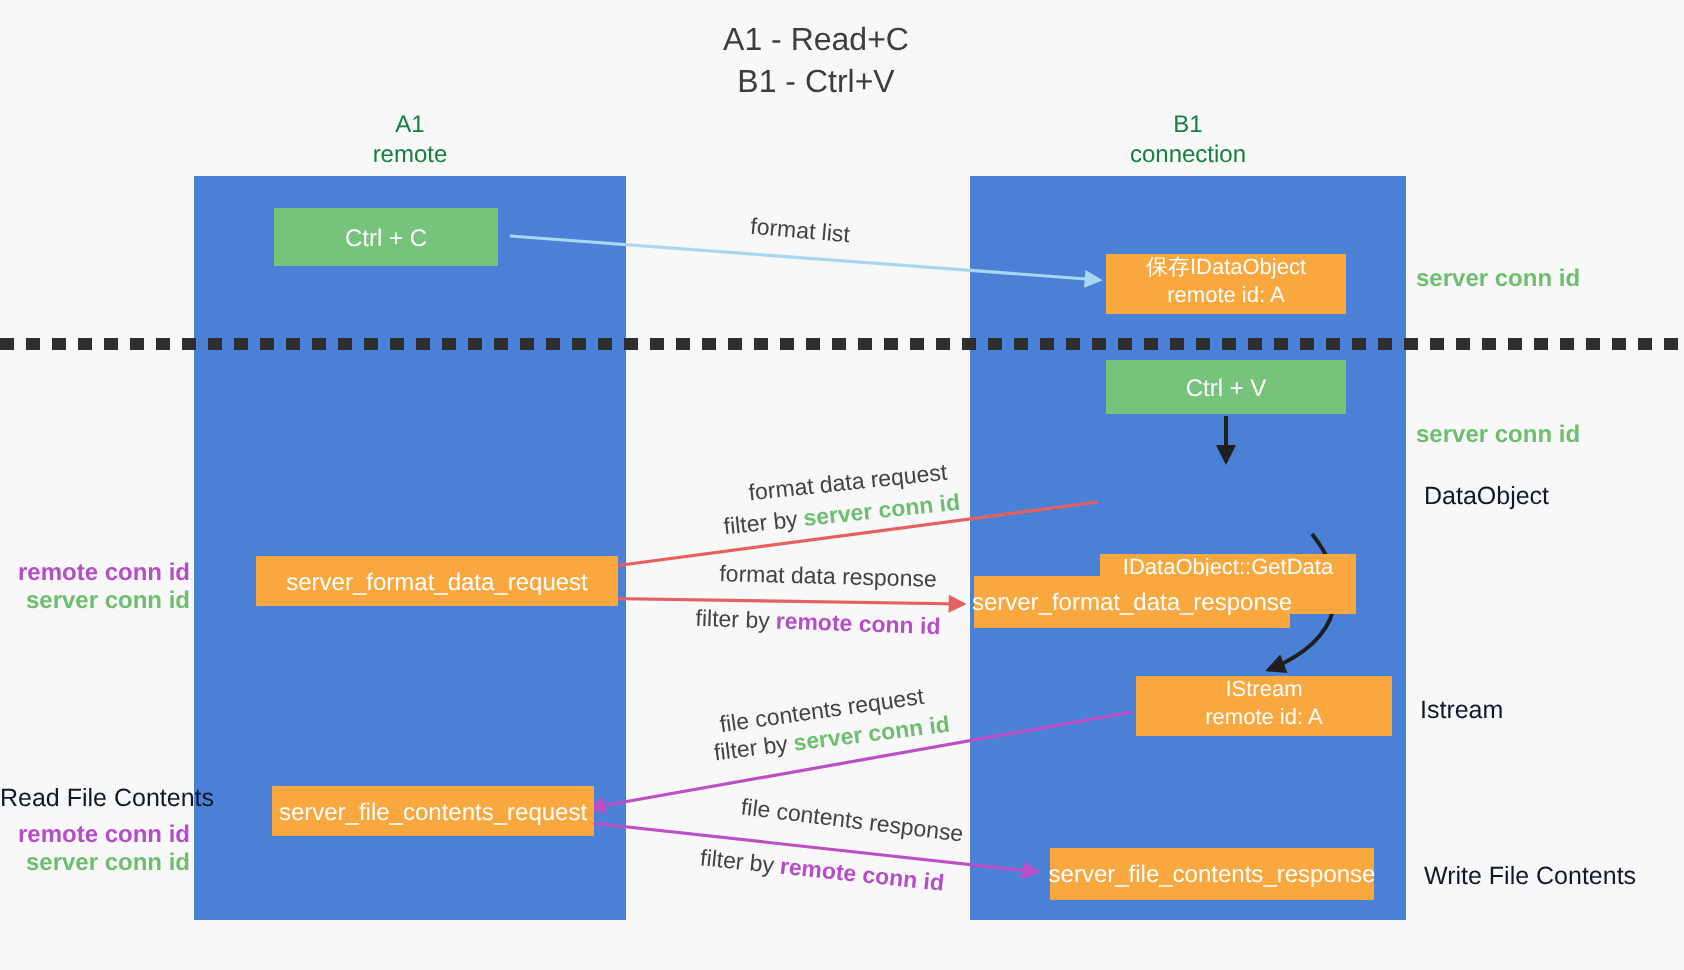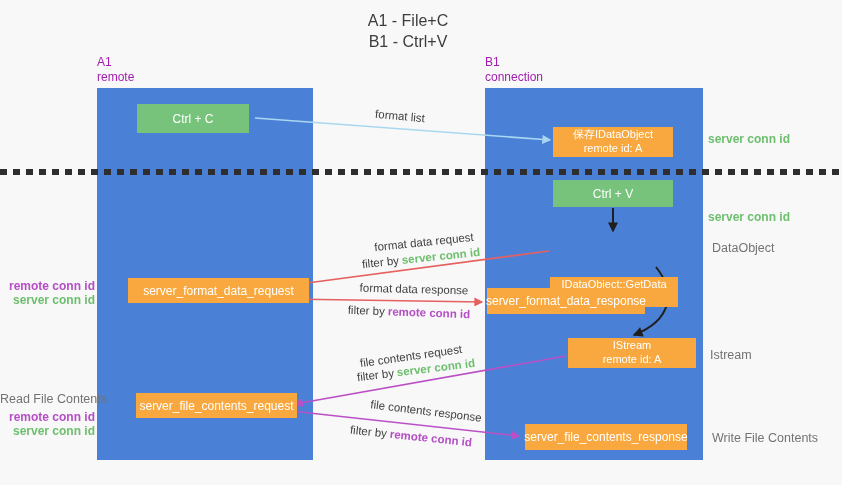--- a/index.html
+++ b/index.html
@@ -5,52 +5,52 @@
   html,body{margin:0;padding:0;}
   body{font-family:"Liberation Sans","DejaVu Sans",sans-serif;}
   .stage{position:relative;width:842px;height:485px;background:#f8f8f8;overflow:hidden;}
 
   .title{position:absolute;left:258px;top:10px;width:300px;text-align:center;
          font-size:16px;color:#3d3d3d;line-height:1.32;}
 
   .lane{position:absolute;top:88px;height:372px;background:#4b80d7;}
   .lane-a1{left:97px;width:216px;}
   .lane-b1{left:485px;width:218px;}
-  .lane-header{position:absolute;top:55px;text-align:left;font-size:12px;
-               color:#a21caf;line-height:1.25;}
+  .lane-header{position:absolute;top:55px;text-align:center;font-size:12px;
+               color:#15803d;line-height:1.25;}
   .lane-header.h-a1{left:97px;width:216px;}
   .lane-header.h-b1{left:485px;width:218px;}
 
   .divider{position:absolute;left:0;top:169px;width:842px;height:6px;
            background:repeating-linear-gradient(90deg,#2e2e2e 0 7px,rgba(0,0,0,0) 7px 13px);}
 
   .node{position:absolute;display:flex;flex-direction:column;align-items:center;
         justify-content:center;color:#fff;z-index:3;}
   .node.green{background:#77c37c;font-size:12px;}
   .node.orange{background:#f8a83e;font-size:12px;}
   .node.two-line{font-size:11px;line-height:1.25;}
 
   svg.arrows{position:absolute;left:0;top:0;z-index:2;}
 
   .flabel{position:absolute;z-index:4;font-size:11.5px;color:#424242;white-space:nowrap;}
   .flabel .kw{font-weight:bold;}
   .flabel .pfx{margin-right:3px;}
   .kw.green, .side.green{color:#6dbf6e;font-weight:bold;}
   .kw.purple, .side.purple{color:#b54ec6;font-weight:bold;}
   .side{position:absolute;z-index:4;font-size:12px;white-space:nowrap;color:#424242;}
-  .side.gray{color:#737373;font-weight:normal;font-size:12.5px;}
+  .side.gray{color:#0f172a;font-weight:normal;font-size:12.5px;}
   .ralign{text-align:right;}
 </style>
 </head>
 <body>
 
 <div class="stage">
 
   <div class="title">
-    <div>A1 - File+C</div>
+    <div>A1 - Read+C</div>
     <div>B1 - Ctrl+V</div>
   </div>
 
   <div class="lane-header h-a1">
     <div>A1</div>
     <div>remote</div>
   </div>
   <div class="lane-header h-b1">
     <div>B1</div>
     <div>connection</div>

